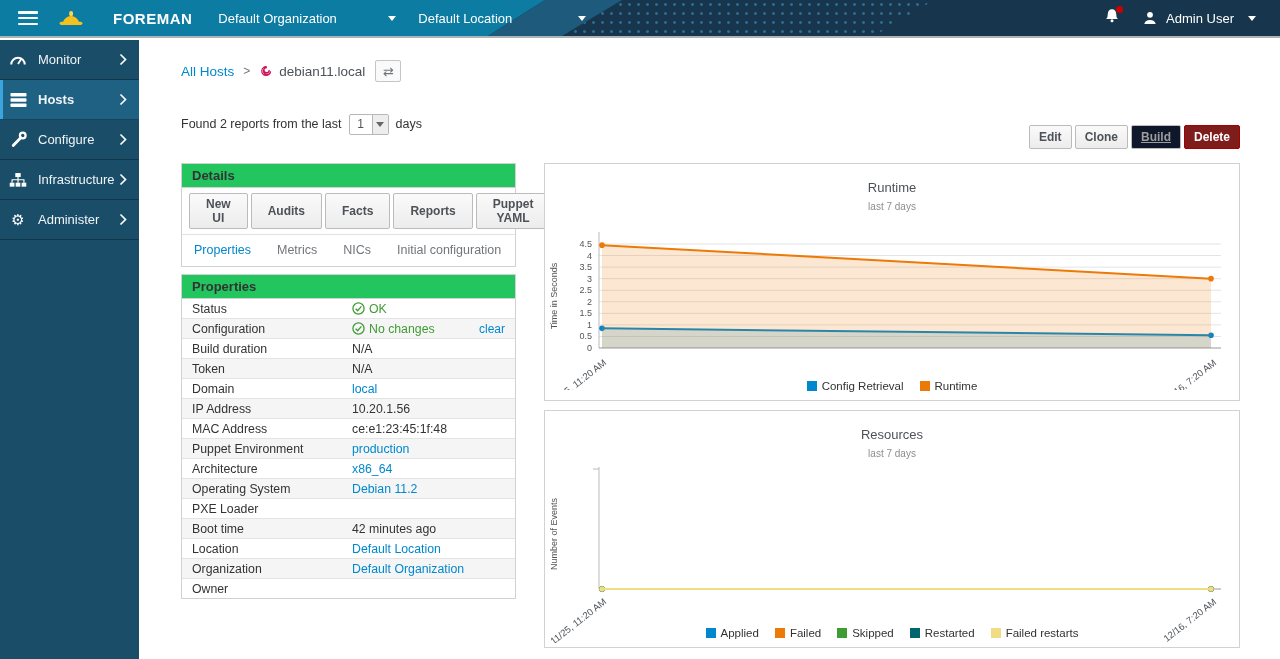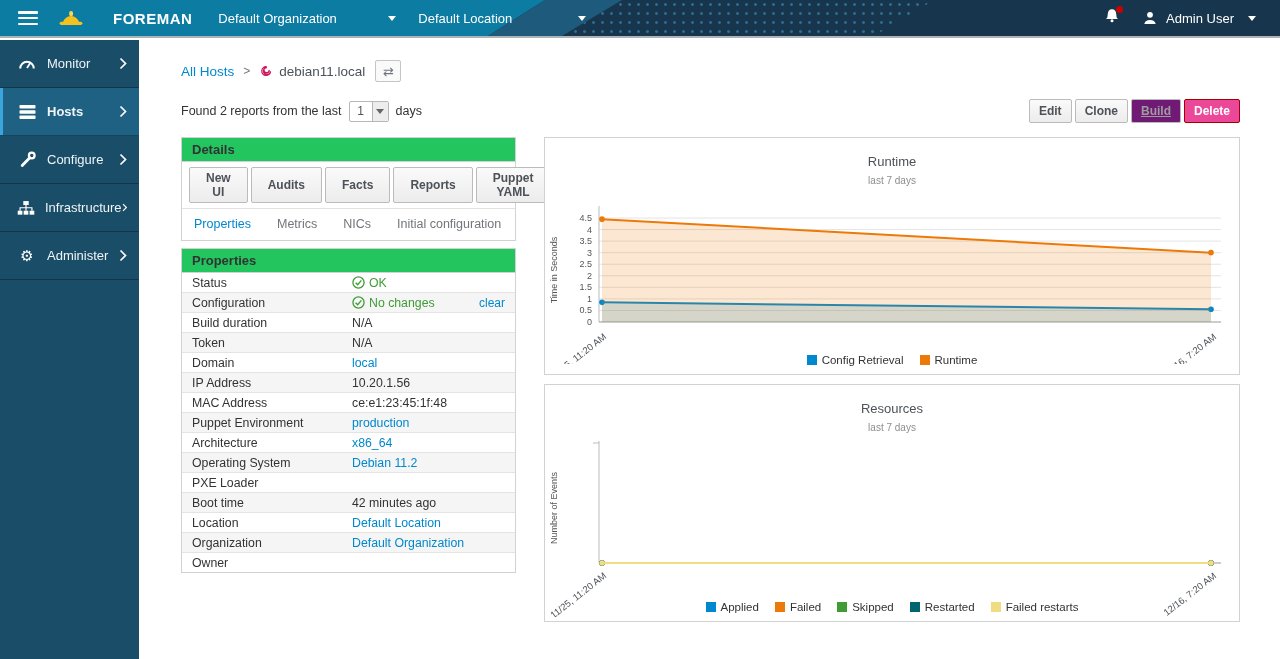--- a/index.html
+++ b/index.html
@@ -25,21 +25,21 @@
   .ctx.org { width:178px; margin-left:26px; }
   .ctx.loc { width:168px; margin-left:22px; }
   .caret { width:0; height:0; border-left:4px solid transparent; border-right:4px solid transparent; border-top:5px solid #fff; }
   .bell-wrap { position:relative; margin-right:22px; cursor:pointer; }
   .bell-badge { position:absolute; top:-2px; right:-3px; width:7px; height:7px; border-radius:50%; background:#cc0000; }
   .user-wrap { display:flex; align-items:center; margin-right:24px; cursor:pointer; }
   .user-name { color:#ffffff; font-size:13px; margin:0 14px 0 8px; }
 
   
   .sidebar { position:absolute; top:40px; left:0; width:139px; height:619px; background:#194d68; }
-  .side-item { height:48px; display:flex; align-items:center; padding:0 12px 0 17px; color:#f0f4f7; font-size:13px;
+  .side-item { height:40px; display:flex; align-items:center; padding:0 12px 0 8px; color:#f0f4f7; font-size:13px;
                border-bottom:1px solid rgba(0,0,0,.28); cursor:pointer; position:relative; }
   .side-item .lbl { margin-left:10px; flex:1; }
   .side-item.active { background:#1e6183; font-weight:bold; }
   .side-item.active::before { content:""; position:absolute; left:0; top:0; bottom:0; width:3px; background:#39a5dc; }
   .side-icon { width:20px; display:flex; justify-content:center; }
   .gear-glyph { color:#fff; font-size:15px; line-height:15px; }
 
   
   .main { position:absolute; top:40px; left:139px; width:1141px; height:619px; background:#fff; padding:20px 40px 0 42px; }
   .crumbrow { display:flex; align-items:center; font-size:13.5px; }
@@ -47,25 +47,25 @@
   .crumb-sep { color:#72767b; margin:0 9px; font-size:12px; }
   .crumb-host { color:#4d5258; display:flex; align-items:center; }
   .crumb-host svg { margin-right:6px; }
   .switcher-btn { margin-left:10px; width:26px; height:22px; border:1px solid #c5c5c5; background:#fafafa; border-radius:2px;
                   color:#72767b; font-size:13px; display:flex; align-items:center; justify-content:center; cursor:pointer; }
   .toolrow { margin-top:17px; display:flex; align-items:center; font-size:12.5px; color:#333; }
   .day-select { display:inline-flex; align-items:stretch; border:1px solid #b7b7b7; border-radius:2px; height:21px; margin:0 7px; background:#fff; cursor:pointer; }
   .day-select .val { width:22px; display:flex; align-items:center; justify-content:center; font-size:12px; color:#555; }
   .day-select .arrow { width:16px; background:#ededed; border-left:1px solid #b7b7b7; display:flex; align-items:center; justify-content:center; }
   .day-select .arrow .caret { border-top-color:#666; }
-  .actions { margin-left:auto; display:flex; gap:3px; }
+  .actions { margin-left:auto; display:flex; gap:3px;margin-top:26px; }
   .btn { font-size:12px; font-weight:bold; color:#4d5258; padding:4px 9px; border:1px solid #bbb; border-radius:2px;
          background:linear-gradient(#fafafa,#ececec); cursor:pointer; font-family:inherit; }
-  .btn.disabled { color:#9d9d9d; cursor:default; background:#701a75;text-decoration:underline; }
-  .btn.danger { background:#ec4899; border-color:#a30000; color:#fff; }
+  .btn.disabled { color:#9d9d9d; cursor:default; background:#0f172a;text-decoration:underline; }
+  .btn.danger { background:#7f1d1d; border-color:#a30000; color:#fff; }
 
   .content-cols { display:flex; gap:28px; margin-top:14px; }
   .left-col { width:335px; flex:none; }
   .right-col { flex:1; }
 
   .panel { border:1px solid #d2d2d2; background:#fff; }
   .panel-head { background:#22c55e; border-bottom:1px solid #d2d2d2; font-weight:bold; font-size:13px; color:#333; padding:4px 10px; }
   .detail-btns { padding:5px 7px; display:flex; gap:3px; border-bottom:1px solid #e2e2e2; }
   .detail-btns .btn { padding:3px 16px; }
   .tabs { display:flex; gap:26px; padding:8px 12px 9px; font-size:12.5px; }

